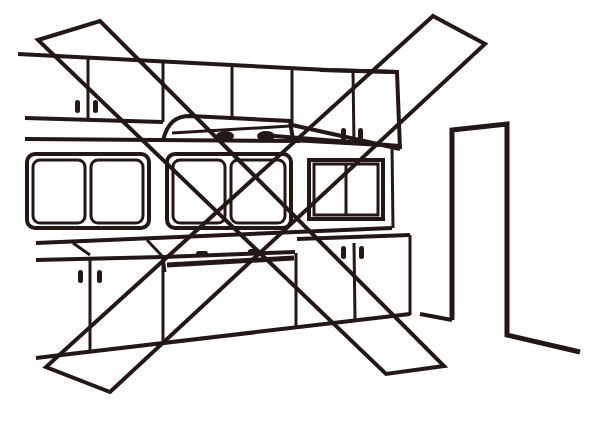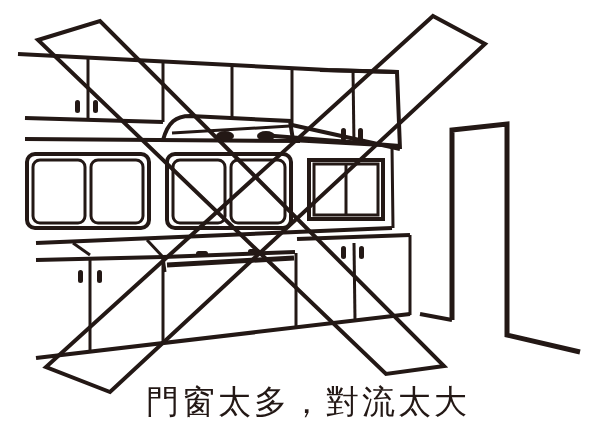--- a/index.html
+++ b/index.html
@@ -116,14 +116,13 @@
   </g>
 
   <g>
 
     <path class="ln w4" d="M38,40 L100,21 L444,366 L386,374 Z"></path>
 
     <path class="ln w4" d="M433,16 L485,44 L110,392 L46,367 Z"></path>
   </g>
 </svg>
 
-<div id="caption">門窗太多，對流太大</div>
 </div>
 
 </body></html>

